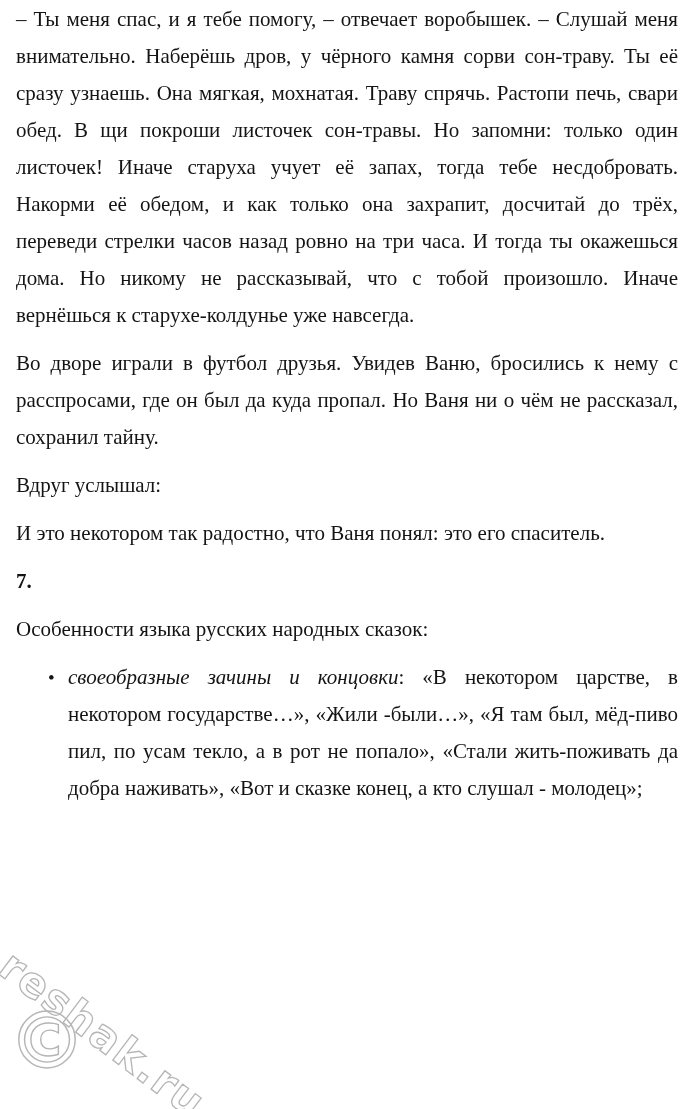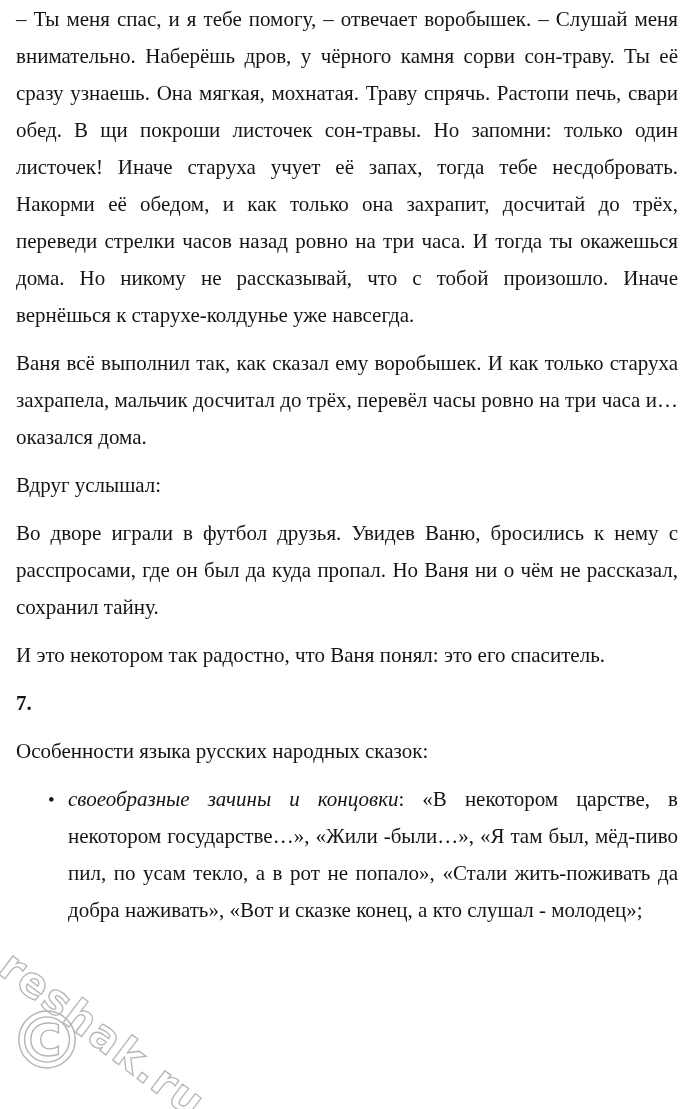--- a/index.html
+++ b/index.html
@@ -83,23 +83,22 @@
 
 <div class="page">
 
   <div class="watermark">
     <span class="wm-copyright">©</span>
     <span class="wm-text">reshak.ru</span>
   </div>
 
   <div class="content">
     <p>– Ты меня спас, и я тебе помогу, – отвечает воробышек. – Слушай меня внимательно. Наберёшь дров, у чёрного камня сорви сон-траву. Ты её сразу узнаешь. Она мягкая, мохнатая. Траву спрячь. Растопи печь, свари обед. В щи покроши листочек сон-травы. Но запомни: только один листочек! Иначе старуха учует её запах, тогда тебе несдобровать. Накорми её обедом, и как только она захрапит, досчитай до трёх, переведи стрелки часов назад ровно на три часа. И тогда ты окажешься дома. Но никому не рассказывай, что с тобой произошло. Иначе вернёшься к старухе-колдунье уже навсегда.</p>
-    <p>Ваня всё выполнил так, как сказал ему воробышек. И как только старуха захрапела, мальчик досчитал до трёх, перевёл часы ровно на три часа и… оказался дома.</p>
+    <p>Во дворе играли в футбол друзья. Увидев Ваню, бросились к нему с расспросами, где он был да куда пропал. Но Ваня ни о чём не рассказал, сохранил тайну.</p>
     <p>Вдруг услышал:</p>
-    <p>Во дворе играли в футбол друзья. Увидев Ваню, бросились к нему с расспросами, где он был да куда пропал. Но Ваня ни о чём не рассказал, сохранил тайну.</p>
     <p>И это некотором так радостно, что Ваня понял: это его спаситель.</p>
 
     <p class="heading">7.</p>
 
     <p>Особенности языка русских народных сказок:</p>
 
     <ul class="features">
       <li>
         <span class="bullet">•</span><i>своеобразные зачины и концовки</i><span>: «В некотором царстве, в некотором государстве…», «Жили -были…», «Я там был, мёд-пиво пил, по усам текло, а в рот не попало», «Стали жить-поживать да добра наживать», «Вот и сказке конец, а кто слушал - молодец»;</span>
       </li>

